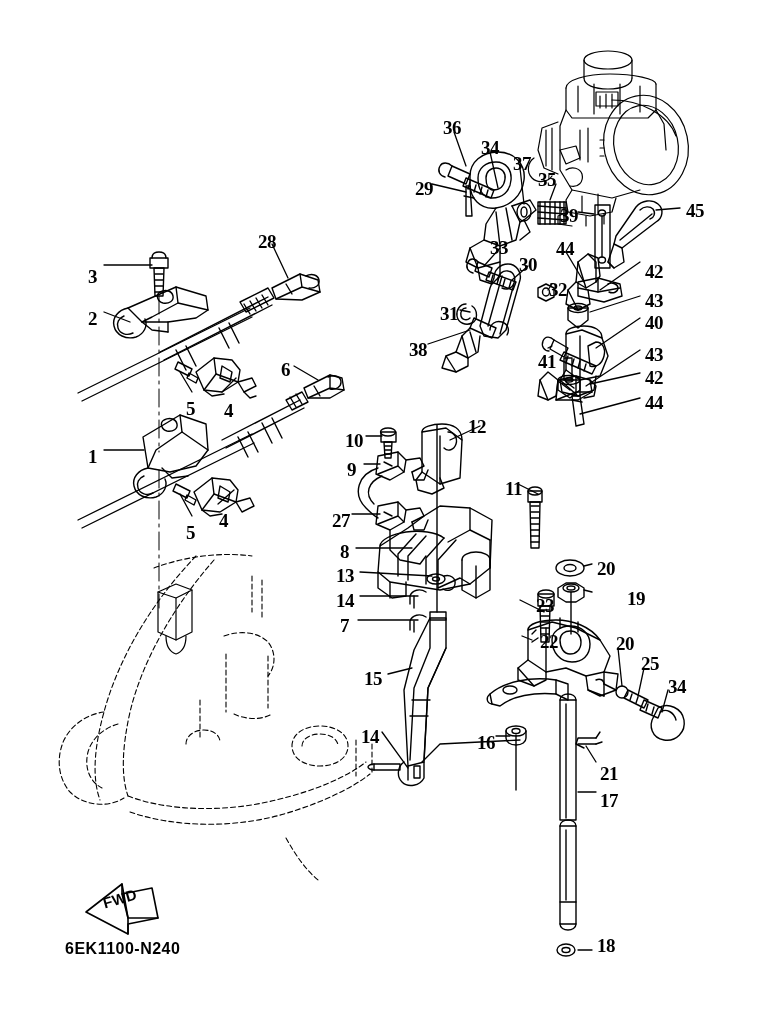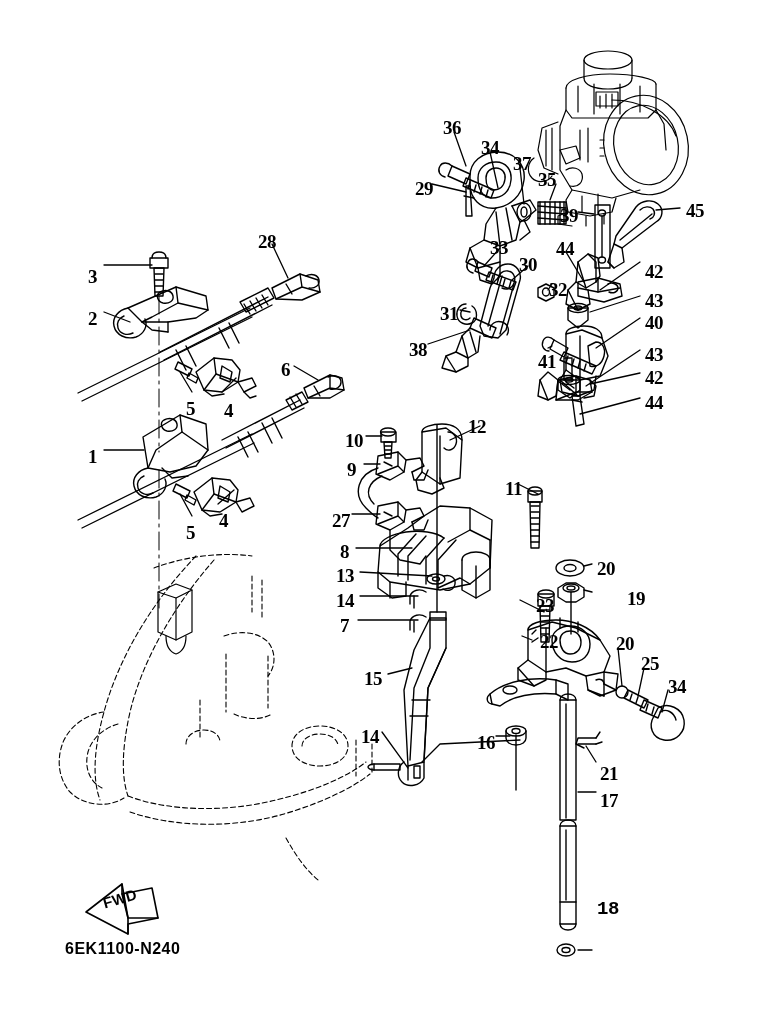--- a/index.html
+++ b/index.html
@@ -589,16 +589,16 @@
       <div class="lbl" style="left: 477px; top: 733px;">16</div>
       <div class="lbl" style="left: 597px; top: 559px;">20</div>
       <div class="lbl" style="left: 496px; top: 596px; margin-left: 40px;">23</div>
       <div class="lbl" style="left: 627px; top: 589px;">19</div>
       <div class="lbl" style="left: 500px; top: 632px; margin-left: 40px;">22</div>
       <div class="lbl" style="left: 616px; top: 634px;">20</div>
       <div class="lbl" style="left: 641px; top: 654px;">25</div>
       <div class="lbl" style="left: 668px; top: 677px;">34</div>
       <div class="lbl" style="left: 600px; top: 764px;">21</div>
       <div class="lbl" style="left: 600px; top: 791px;">17</div>
-      <div class="lbl" style="left: 597px; top: 900px; font-family: Liberation Mono, monospace;">18</div>
+      <div class="lbl" style="left: 597px; top: 936px;">18</div>
     </div>
 
 </div>
 
 </body></html>

